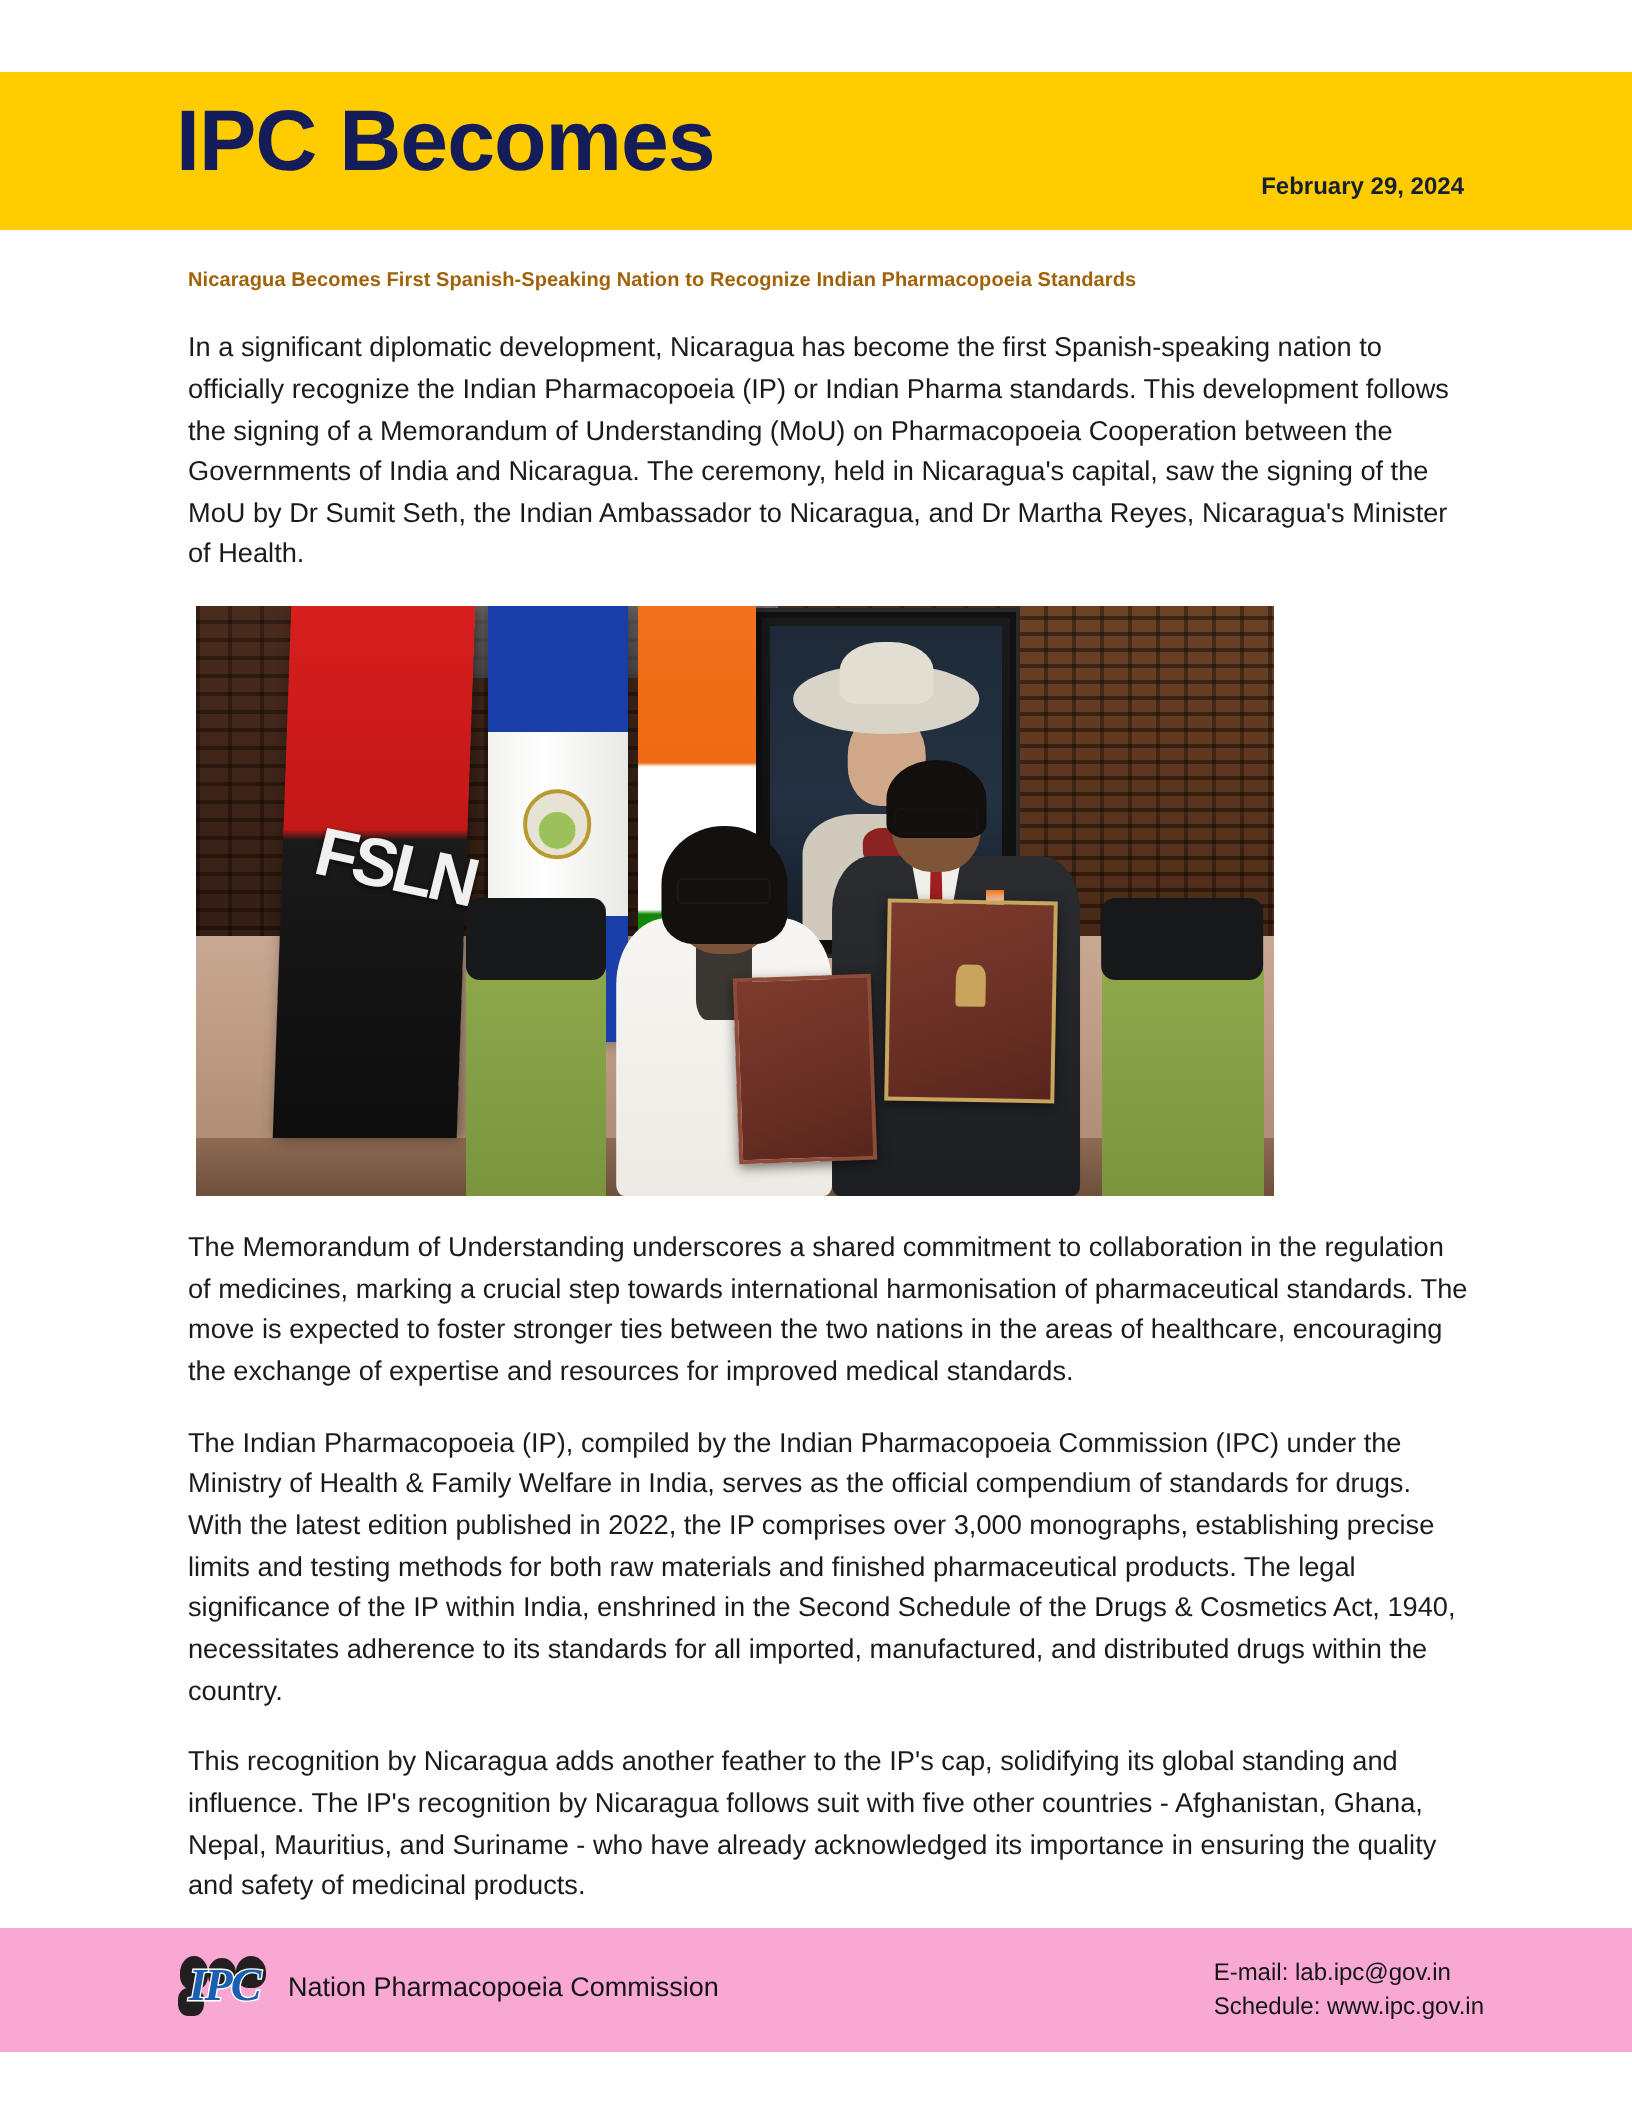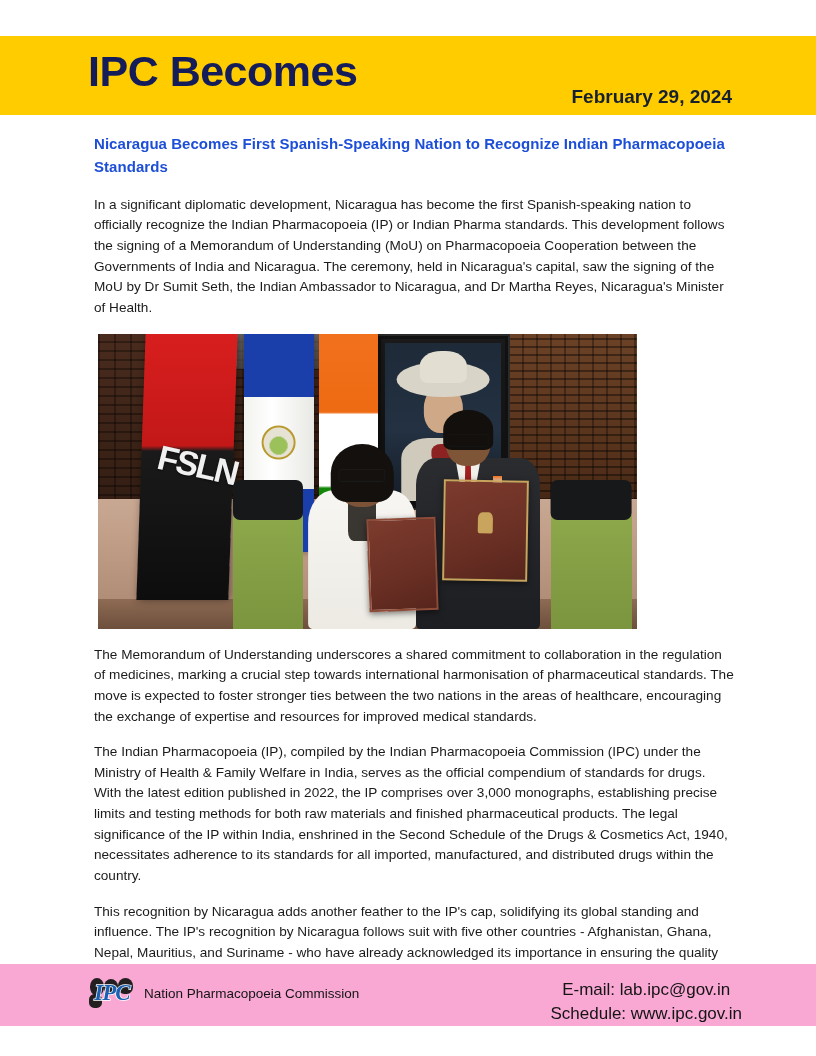--- a/index.html
+++ b/index.html
@@ -38,37 +38,37 @@
     font-weight: bold;
     color: #141c5a;
     letter-spacing: -0.5px;
     line-height: 1;
     white-space: nowrap;
   }
   .masthead-date {
     position: absolute;
     right: 84px;
     top: 50px;
-    font-size: 19px;
+    font-size: 12px;
     font-weight: bold;
     color: #17202e;
     white-space: nowrap;
   }
 
   
   .content {
     position: absolute;
     left: 94px;
     top: 133px;
     width: 642px;
   }
   .headline {
-    font-size: 15px;
+    font-size: 10px;
     font-weight: bold;
-    color: #1d4ed8;
+    color: #a16207;
     line-height: 1.52;
     margin: 0 0 16px 0;
     letter-spacing: 0.05px;
   }
   p.body-text {
     font-size: 13.6px;
     line-height: 1.52;
     margin: 0 0 15px 0;
     color: #1b1b1b;
     text-align: left;
@@ -425,24 +425,24 @@
   }
   .footer-org {
     font-size: 13.5px;
     color: #141414;
     white-space: nowrap;
   }
   .footer-contact {
     position: absolute;
     right: 74px;
     top: 14px;
-    font-size: 17px;
+    font-size: 12px;
     line-height: 1.42;
     color: #141414;
-    text-align: center;
+    text-align: left;
   }
 </style>
 </head>
 <body>
 
 <div class="header-band">
   <div class="header-inner">
     <div class="masthead-title">IPC Becomes</div>
     <div class="masthead-date">February 29, 2024</div>
   </div>

